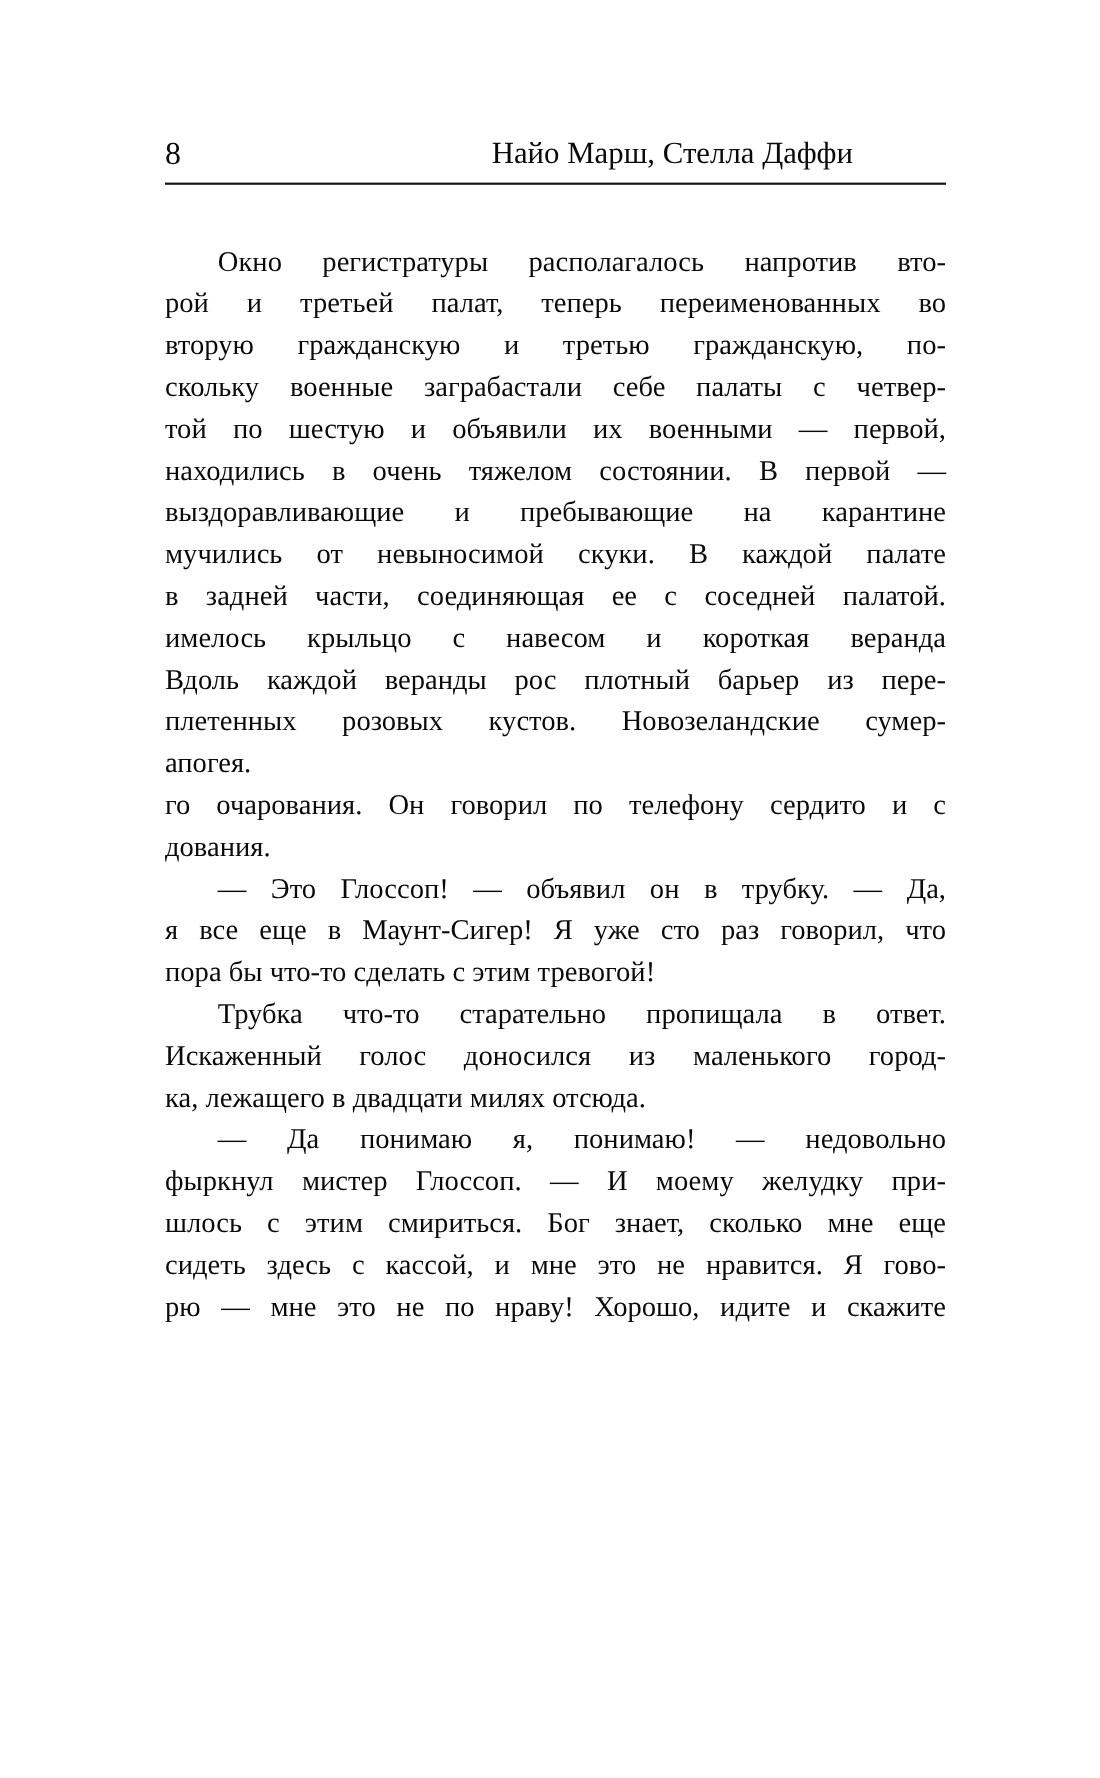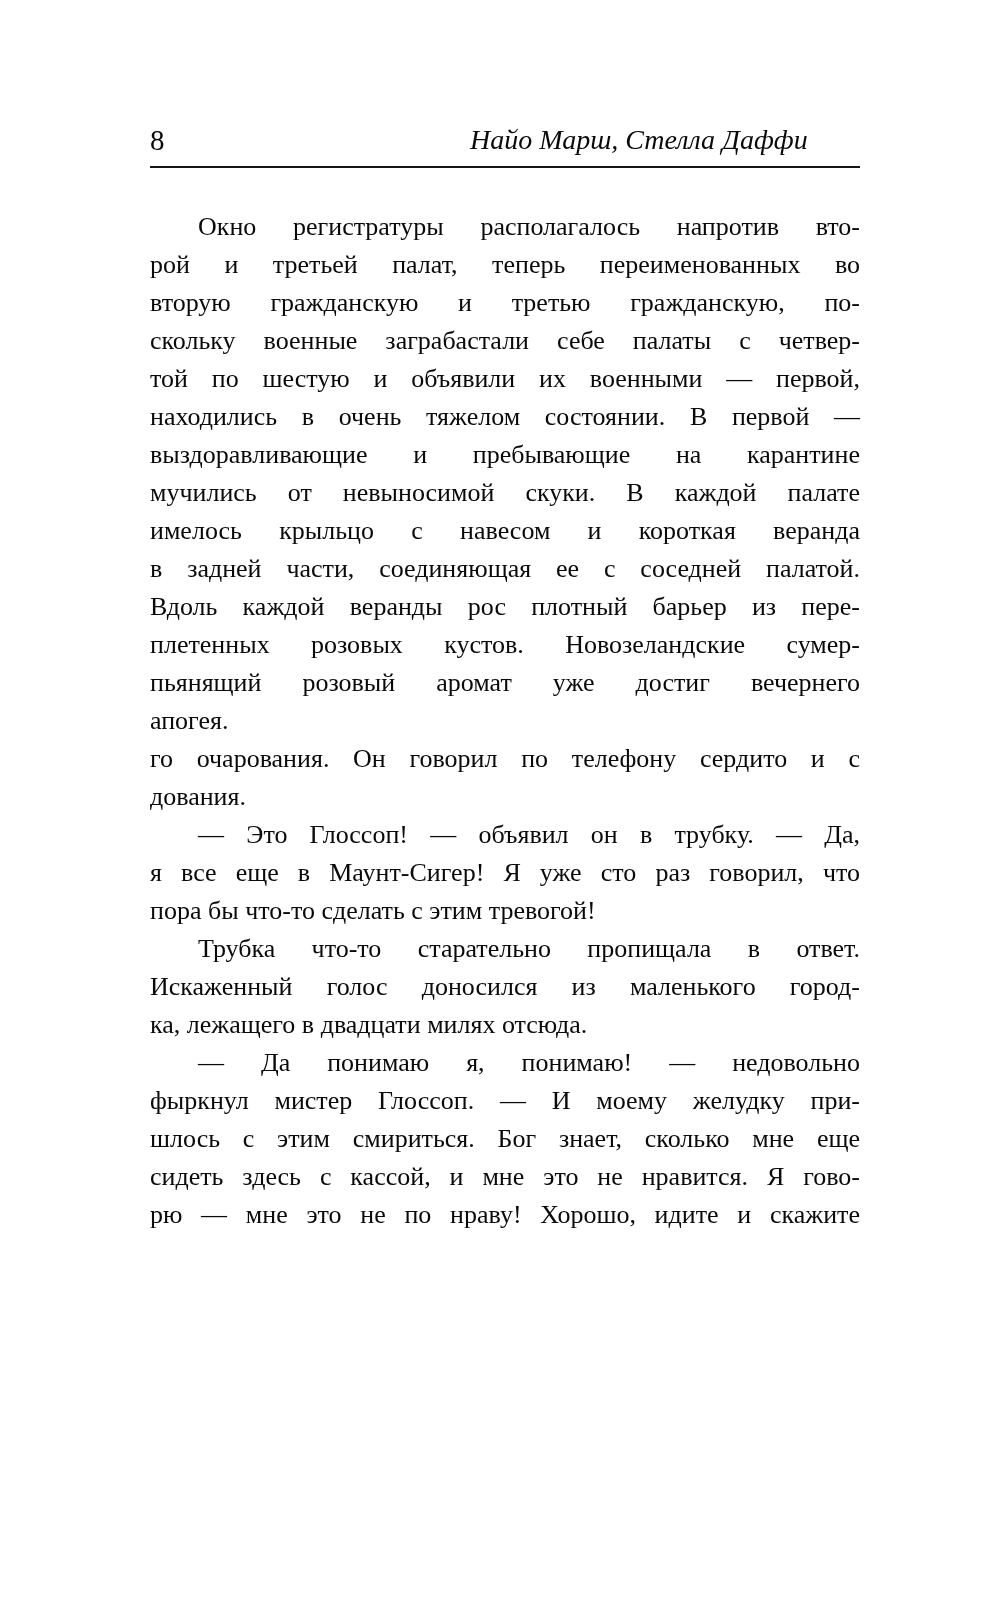--- a/index.html
+++ b/index.html
@@ -22,34 +22,33 @@
   .page-header {
     position: relative;
     height: 38px;
   }
   .page-number {
     font-size: 29px;
     line-height: 36px;
   }
   .running-title {
     position: absolute;
-    left: 320px;
+    left: 297px;
     top: 0;
-    font-style: italic;
     font-size: 28px;
     line-height: 36px;
     white-space: nowrap;
   }
   .header-rule {
     border: none;
     border-top: 2px solid #151515;
     margin: 6px 0 0 0;
   }
   .text-block {
-    margin-top: 40px;
+    margin-top: 51px;
     font-size: 26px;
   }
   .paragraph {
     margin: 0;
   }
   .line {
     height: 38px;
     line-height: 38px;
     text-align: justify;
     text-align-last: justify;
@@ -77,25 +76,24 @@
   <main class="text-block">
       <div class="paragraph">
         <div class="line first">Окно регистратуры располагалось напротив вто-</div>
         <div class="line">рой и третьей палат, теперь переименованных во</div>
         <div class="line">вторую гражданскую и третью гражданскую, по-</div>
         <div class="line">скольку военные заграбастали себе палаты с четвер-</div>
         <div class="line">той по шестую и объявили их военными — первой,</div>
         <div class="line">находились в очень тяжелом состоянии. В первой —</div>
         <div class="line">выздоравливающие и пребывающие на карантине</div>
         <div class="line">мучились от невыносимой скуки. В каждой палате</div>
+        <div class="line">в задней части, соединяющая ее с соседней палатой.</div>
         <div class="line">имелось крыльцо с навесом и короткая веранда</div>
-        <div class="line">в задней части, соединяющая ее с соседней палатой.</div>
         <div class="line">Вдоль каждой веранды рос плотный барьер из пере-</div>
         <div class="line">плетенных розовых кустов. Новозеландские сумер-</div>
-        <div class="line">пьянящий розовый аромат уже достиг вечернего</div>
         <div class="line last">апогея.</div>
       </div>
       <div class="paragraph">
         <div class="line">го очарования. Он говорил по телефону сердито и с</div>
         <div class="line last">дования.</div>
       </div>
       <div class="paragraph">
         <div class="line first">— Это Глоссоп! — объявил он в трубку. — Да,</div>
         <div class="line">я все еще в Маунт-Сигер! Я уже сто раз говорил, что</div>
         <div class="line last">пора бы что-то сделать с этим тревогой!</div>

